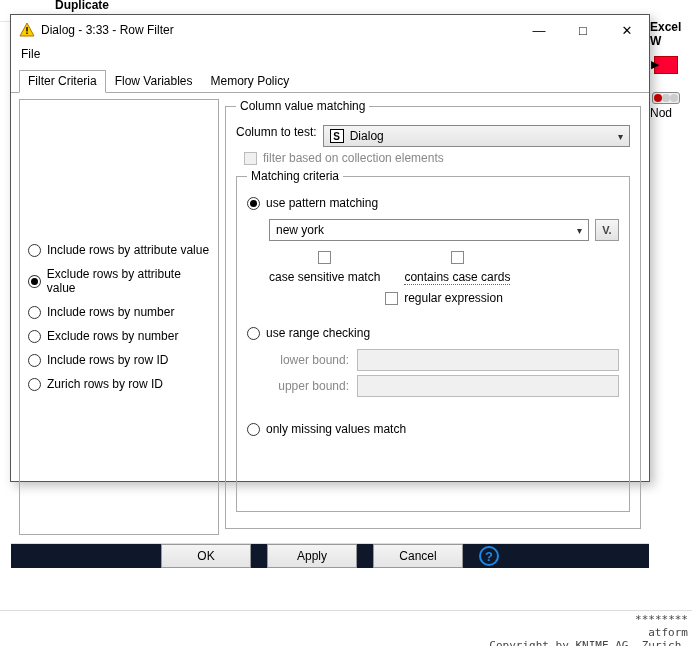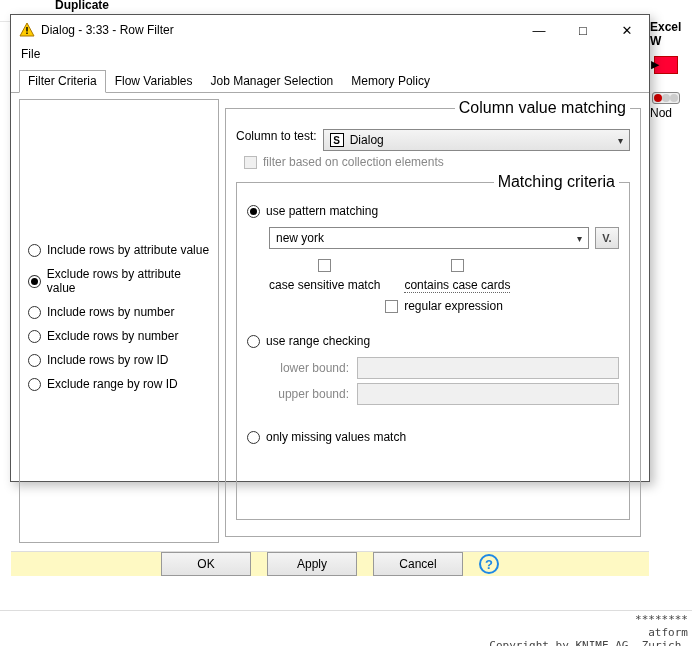--- a/index.html
+++ b/index.html
@@ -165,22 +165,21 @@
     display: flex;
     flex-direction: column;
   }
   fieldset {
     border: 1px solid #aaa;
     margin: 0 0 6px 0;
     padding: 8px 10px 10px 10px;
   }
   legend {
     padding: 0 4px;
-    font-size: 16px;
-    text-align: right;
+    font-size: 12px;
   }
   .row {
     display: flex;
     align-items: flex-start;
     gap: 6px;
     margin: 4px 0;
   }
   .combo {
     flex: 1;
     height: 22px;
@@ -273,21 +272,21 @@
     border: 1px solid #bbb;
     background: #f0f0f0;
   }
   .btnbar {
     height: 40px;
     border-top: 1px solid #ddd;
     display: flex;
     align-items: center;
     justify-content: center;
     gap: 16px;
-    background: #fef9c3;
+    background: #0f172a;
   }
   .btn {
     width: 90px; height: 24px;
     border: 1px solid #999;
     background: linear-gradient(#f4f4f4,#e4e4e4);
     display: flex;
     align-items: center;
     justify-content: center;
   }
   .help {
@@ -336,21 +335,20 @@
     <div class="winbtn">—</div>
     <div class="winbtn">□</div>
     <div class="winbtn">✕</div>
   </div>
   <div class="menubar">
     <span>File</span>
   </div>
   <div class="tabbar">
     <div class="tab active">Filter Criteria</div>
     <div class="tab">Flow Variables</div>
-    <div class="tab">Job Manager Selection</div>
     <div class="tab">Memory Policy</div>
   </div>
   <div class="content">
     <div class="left-panel">
       <div class="left-spacer"></div>
       <div class="radio-row">
         <span class="radio-outer"></span>
         <span>Include rows by attribute value</span>
       </div>
       <div class="radio-row">
@@ -364,21 +362,21 @@
       <div class="radio-row">
         <span class="radio-outer"></span>
         <span>Exclude rows by number</span>
       </div>
       <div class="radio-row">
         <span class="radio-outer"></span>
         <span>Include rows by row ID</span>
       </div>
       <div class="radio-row">
         <span class="radio-outer"></span>
-        <span>Exclude range by row ID</span>
+        <span>Zurich rows by row ID</span>
       </div>
     </div>
     <div class="right-panel">
       <fieldset>
         <legend>Column value matching</legend>
         <div class="row">
           <span>Column to test:</span>
           <div class="combo">
             <span class="s-badge">S</span>
             <span>Dialog</span>

